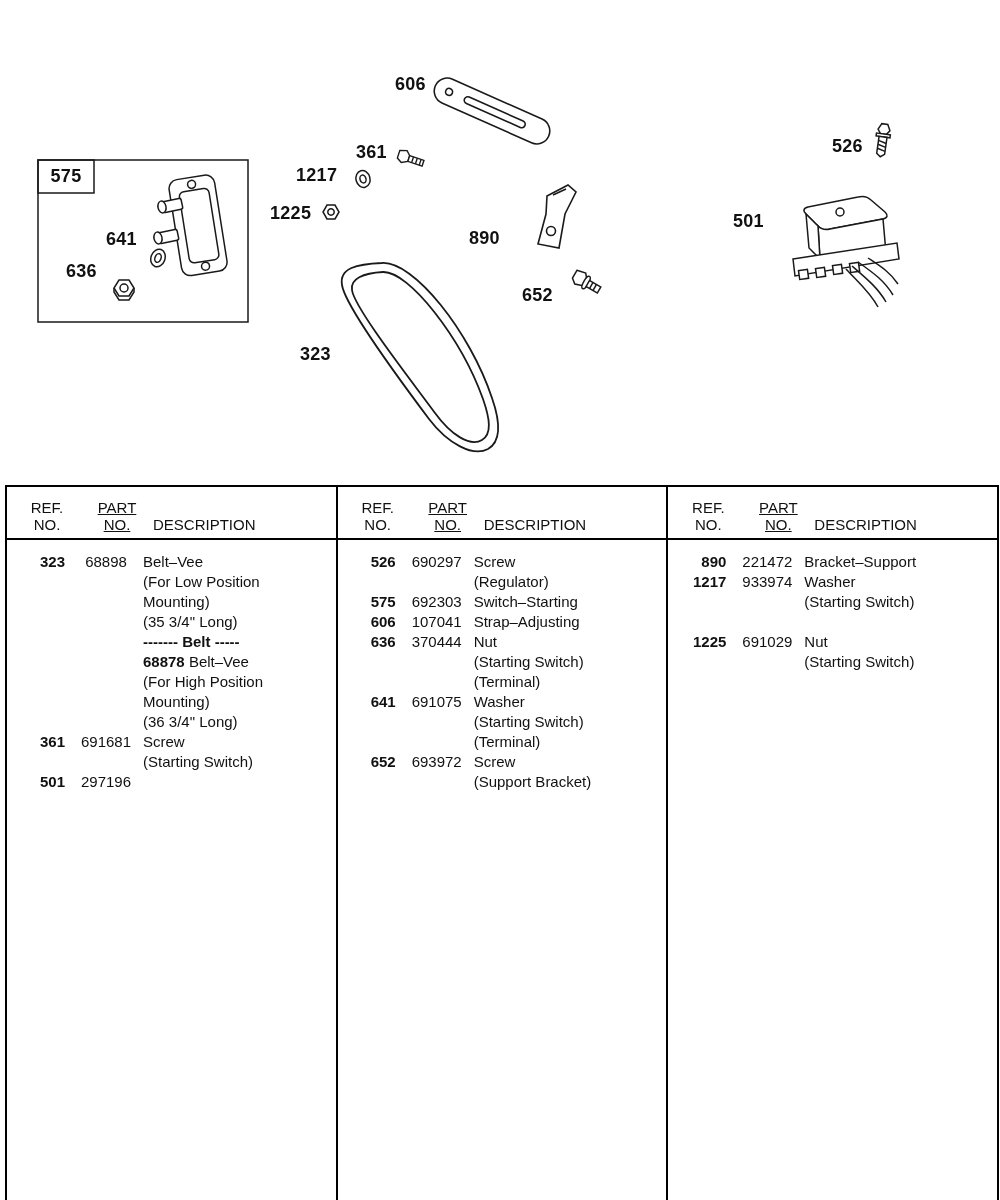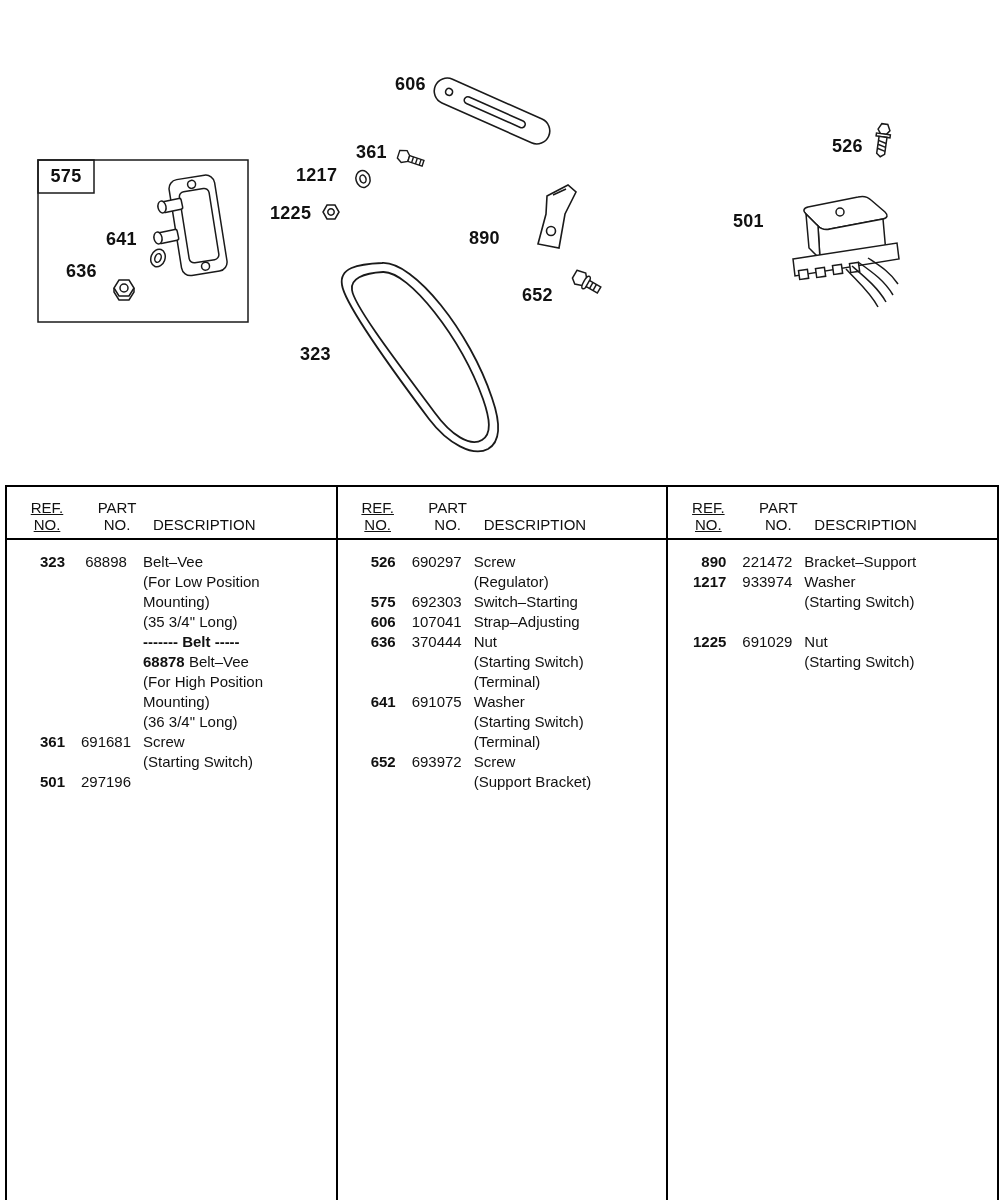--- a/index.html
+++ b/index.html
@@ -14,22 +14,22 @@
 
   
   .table-wrap{position:absolute;left:5px;top:485px;width:990px;height:715px;background:#fff;
               border-top:2px solid #000;border-left:2px solid #000;border-right:2px solid #000;
               display:flex;}
   .tcol{flex:1 1 0;min-width:0;}
   .tcol + .tcol{border-left:2px solid #000;}
   .colhead{display:flex;align-items:flex-end;height:42px;border-bottom:2px solid #000;
            padding:4px 4px 5px 14px;font-size:15px;}
   .hc{display:flex;flex-direction:column;align-items:center;line-height:17px;}
-  .hc.ref{width:52px;text-decoration:underline;}
-  .hc.part{width:72px;margin-left:8px;}
+  .hc.ref{width:52px;}
+  .hc.part{width:72px;margin-left:8px;text-decoration:underline;}
   .hc.desc{flex:1;display:block;line-height:17px;}
   .entries{padding:12px 6px 0 16px;font-size:15px;line-height:20px;}
   .entry{display:flex;align-items:flex-start;}
   .entry.gap{margin-top:20px;}
   .entry .ref{width:42px;text-align:right;font-weight:700;flex:none;}
   .entry .part{width:62px;text-align:center;font-weight:400;flex:none;margin-left:10px;}
   .entry .desc{margin-left:6px;min-width:0;}
   .b{font-weight:700;}
 </style>
 </head>

